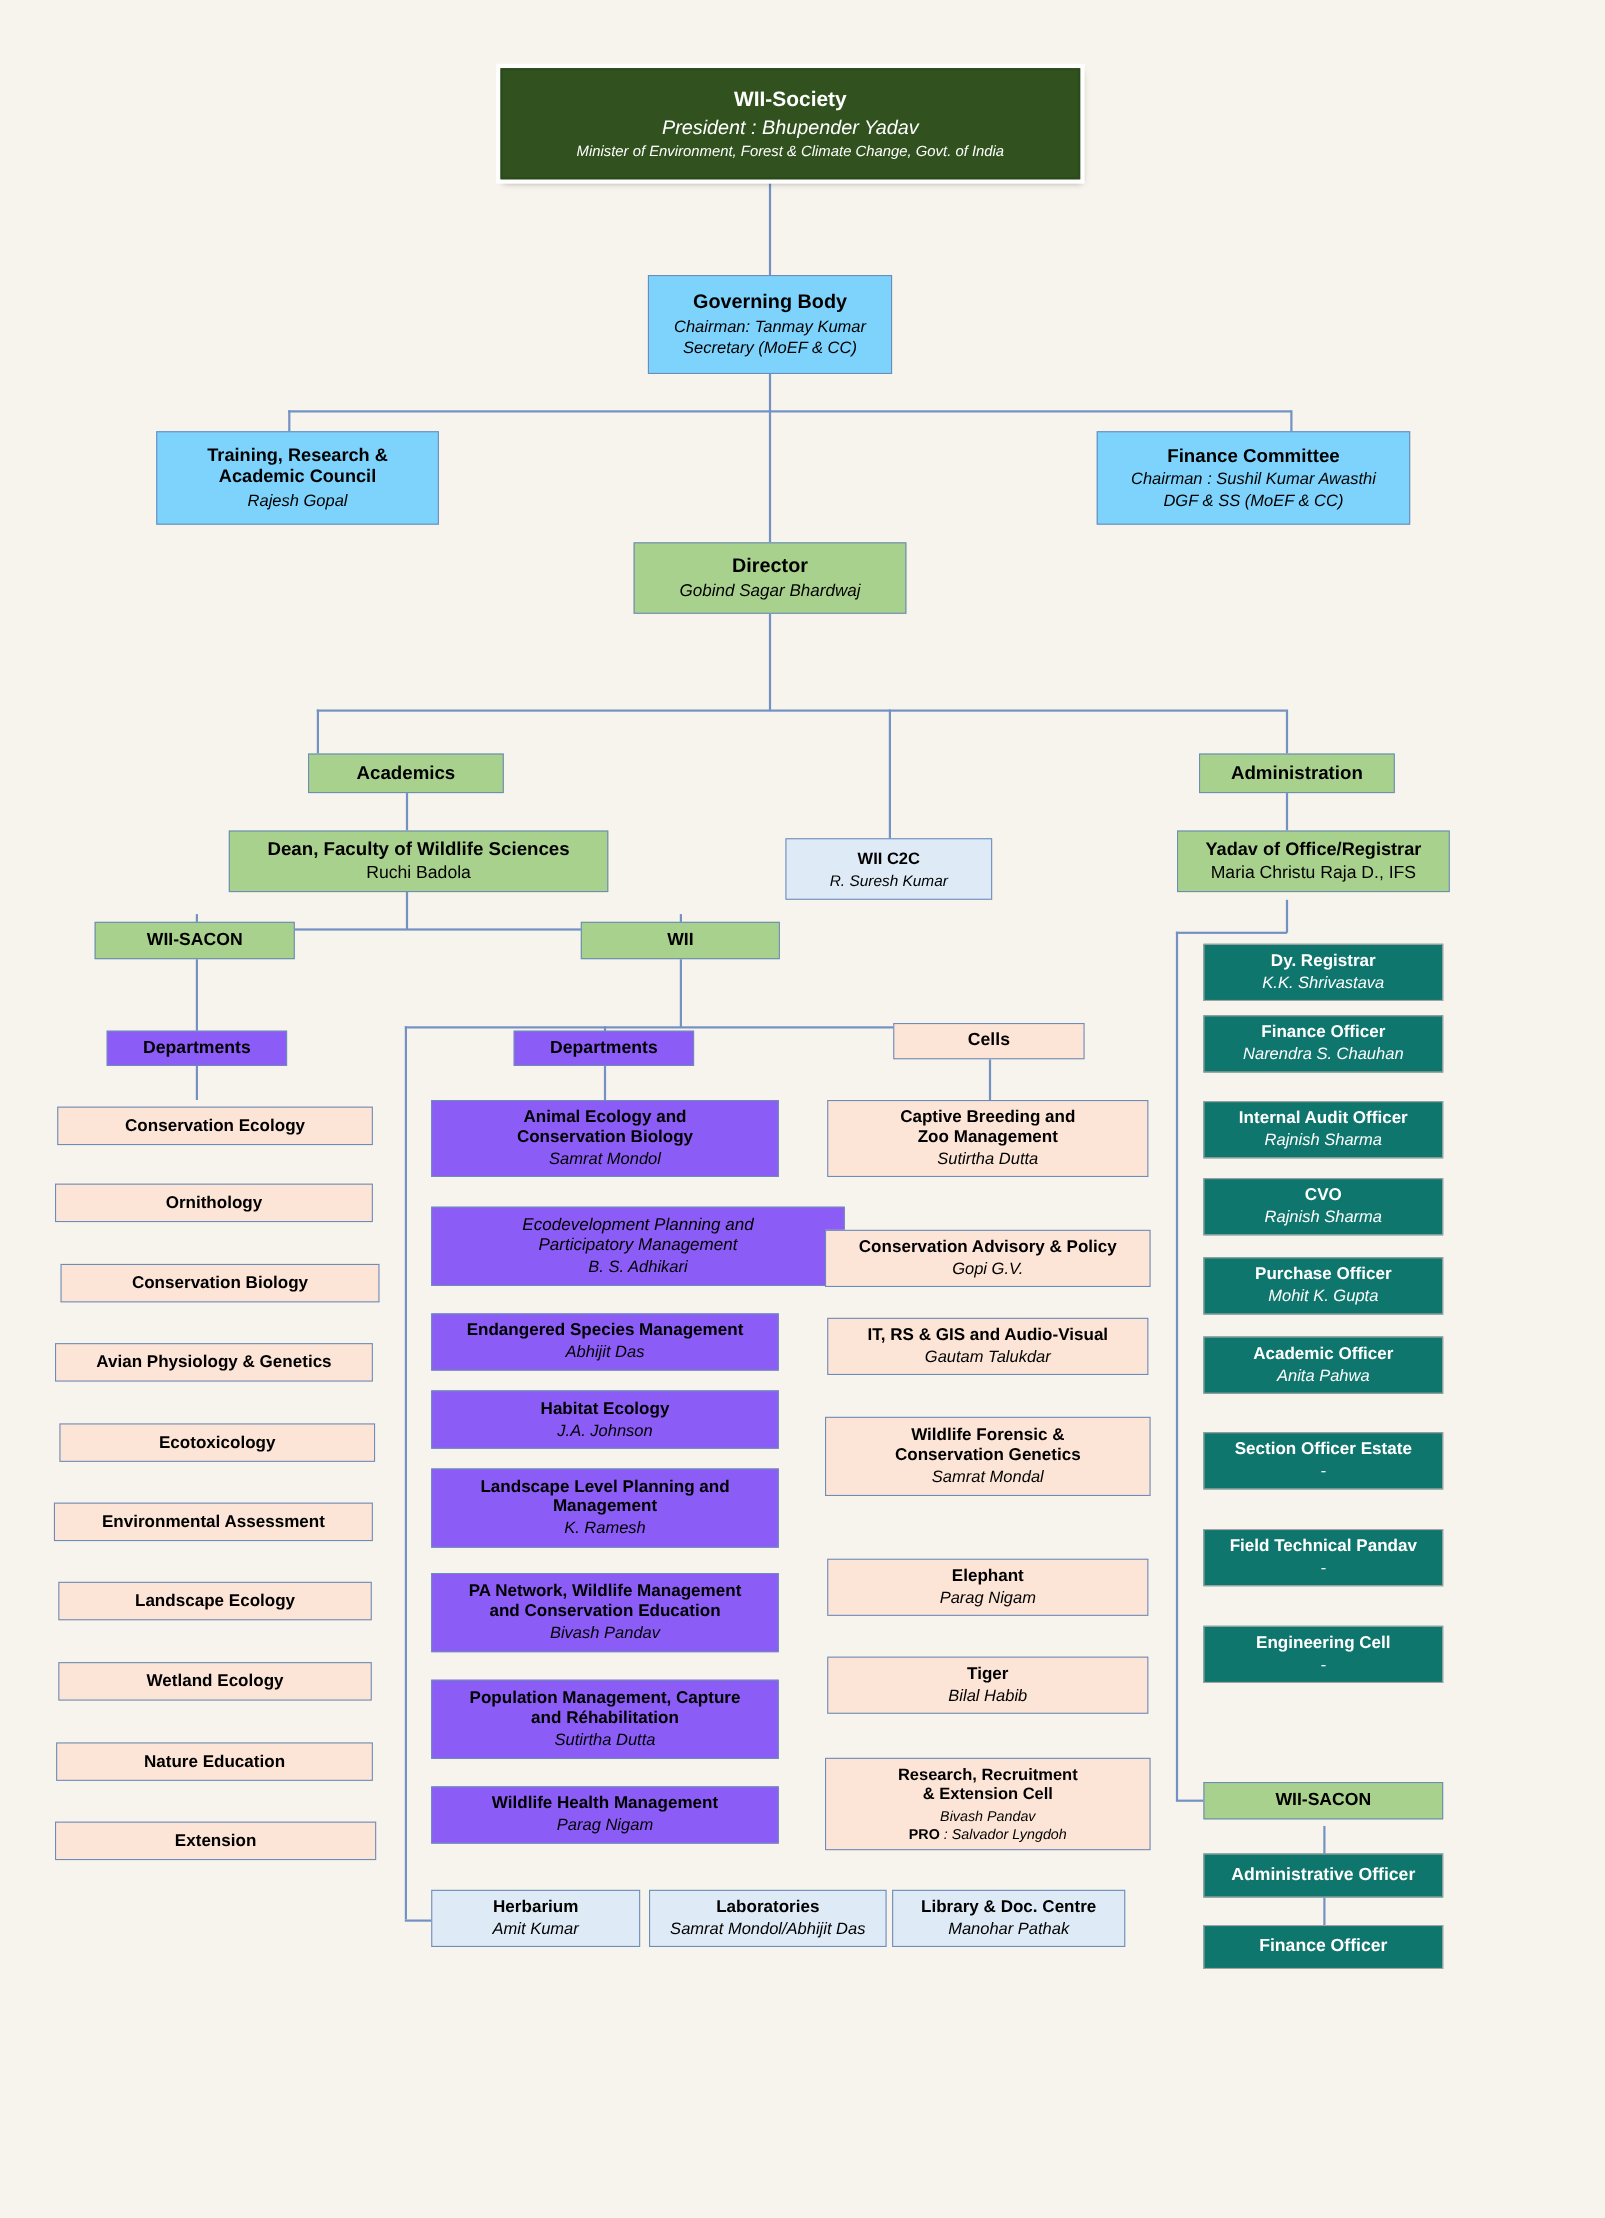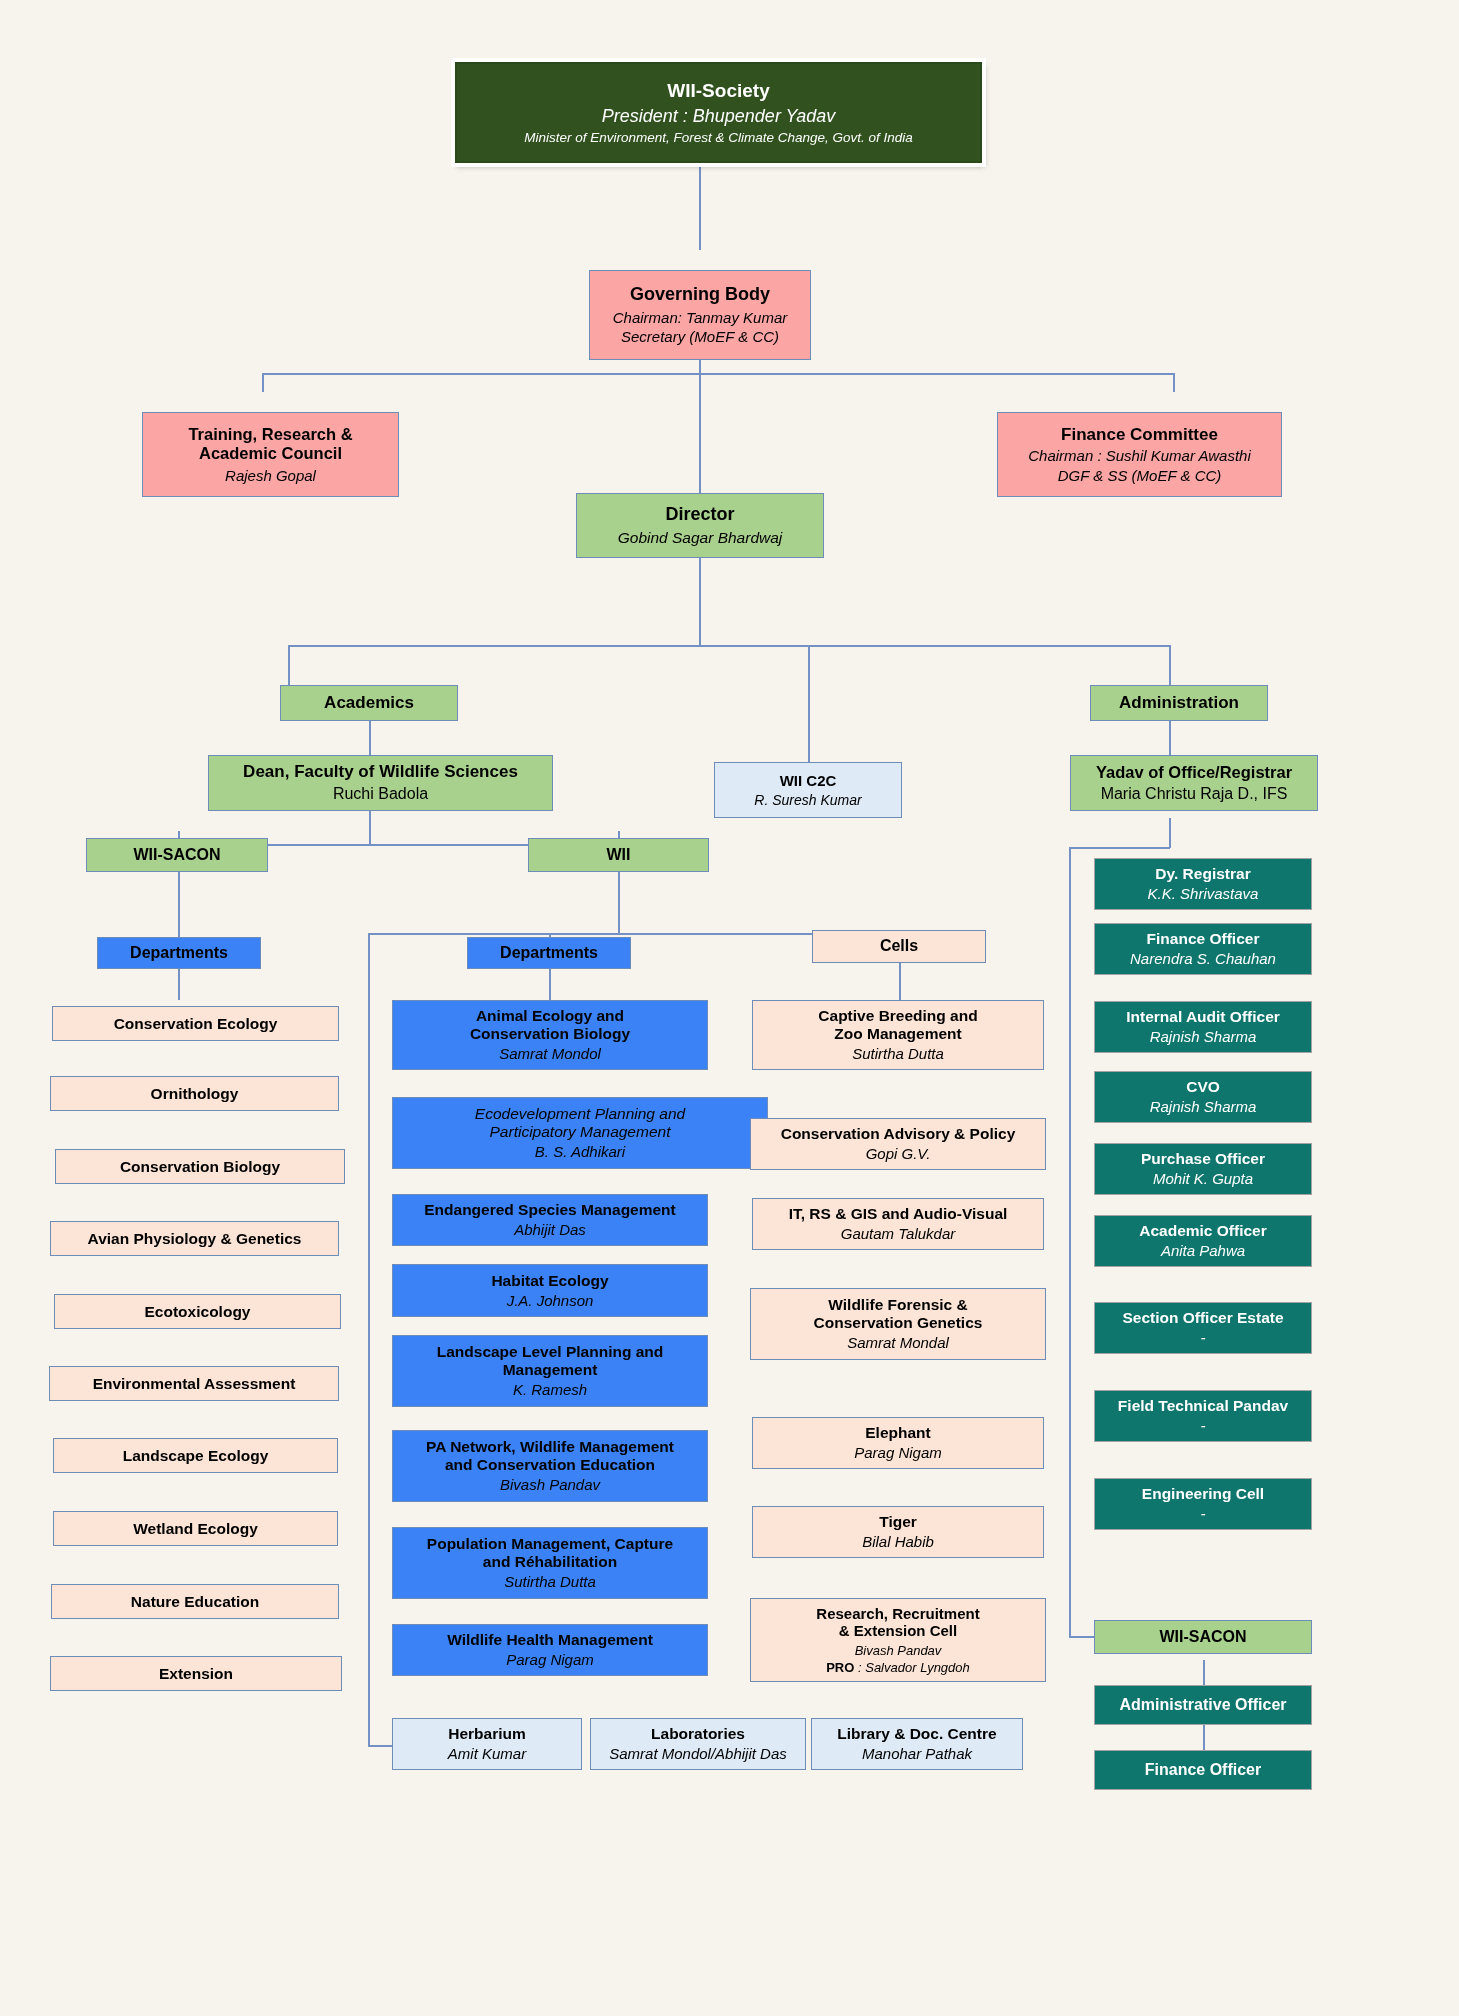--- a/index.html
+++ b/index.html
@@ -16,23 +16,23 @@
     text-align:center;line-height:1.16;z-index:3;
     border:1px solid #5b7fb5;
   }
   .node .t{font-weight:bold;}
   .node .s{font-style:italic;font-weight:normal;}
   .node .s2{font-style:italic;font-weight:normal;}
 
   
   .dark-green{background:#31521f;color:#ffffff;border:2px solid #2b4a1b;
     box-shadow:0 0 0 4px #ffffff, 2px 3px 6px rgba(0,0,0,.35);}
-  .lt-green{background:#fca5a5;color:#000;border:1px solid #6d8cb8;margin-top:20px;}
+  .lt-green{background:#7dd3fc;color:#000;border:1px solid #6d8cb8;}
   .md-green{background:#a9d18e;color:#000;border:1px solid #6d8cb8;}
-  .yellow{background:#3b82f6;color:#000;border:1px solid #6d8cb8;}
+  .yellow{background:#8b5cf6;color:#000;border:1px solid #6d8cb8;}
   .peach{background:#fce4d6;color:#000;border:1px solid #6d8cb8;}
   .blue{background:#0f766e;color:#ffffff;border:1px solid #a3a3a3;}
   .pale-blue{background:#deeaf6;color:#000;border:1px solid #6d8cb8;}
 
   
   .ln{position:absolute;background:#7391c4;z-index:1;}
   .lnv{width:1.5px;}
   .lnh{height:1.5px;}
 </style>
 </head>

